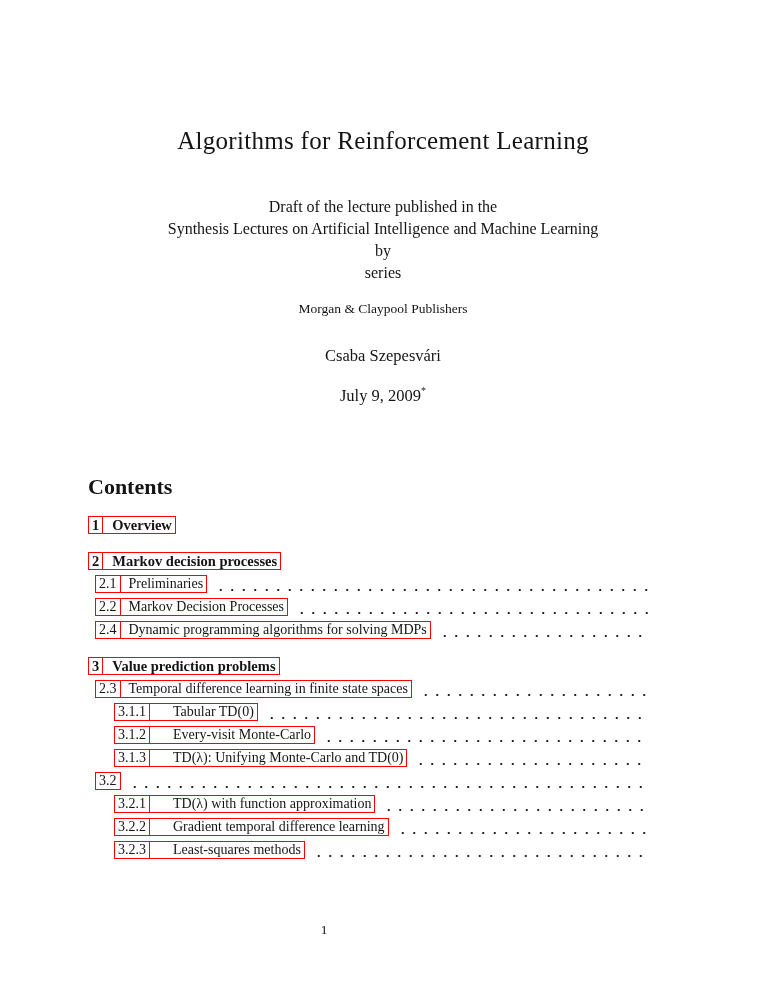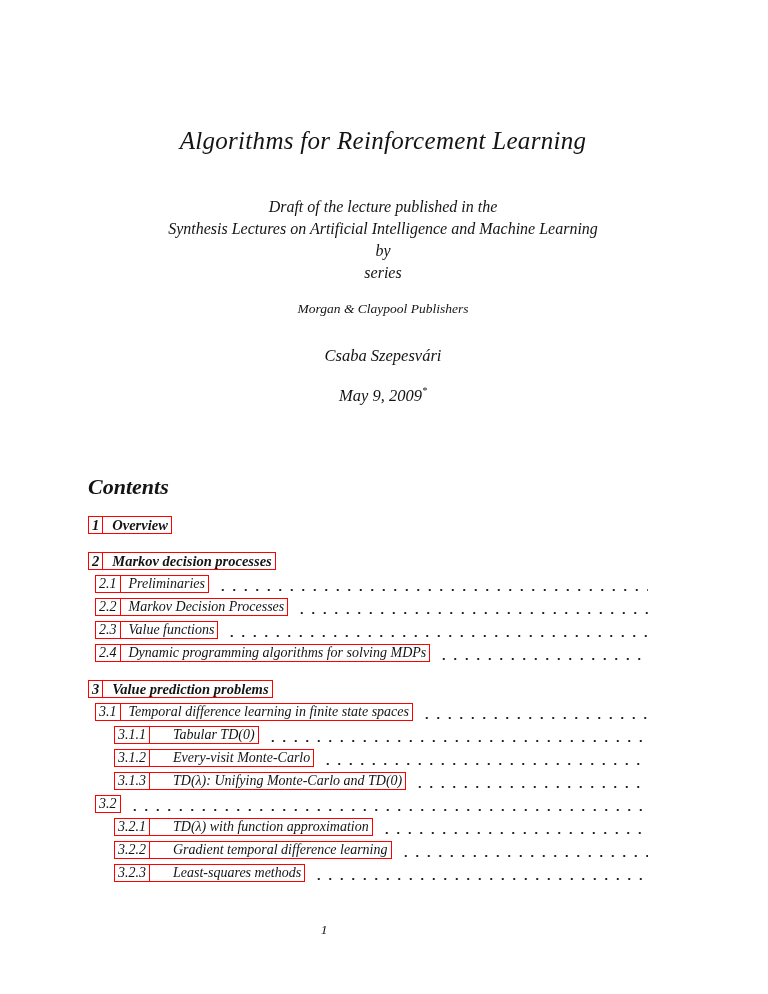--- a/index.html
+++ b/index.html
@@ -4,21 +4,20 @@
 <style>
   html, body { margin: 0; padding: 0; background: #ffffff; }
   .page {
     position: relative;
     width: 648px;
     height: 994px;
     background: #ffffff;
     color: #141414;
     font-family: "Liberation Serif", "DejaVu Serif", serif;
     overflow: hidden;
-    font-style: italic;
   }
   .content {
     position: absolute;
     left: 88px;
     top: 0;
     width: 590px;
   }
   .doc-title {
     margin: 126px 0 0 0;
     text-align: center;
@@ -129,21 +128,21 @@
       <div>Synthesis Lectures on Artificial Intelligence and Machine Learning</div>
       <div>by</div>
       <div>series</div>
     </div>
 
     <div class="publisher">Morgan &amp; Claypool Publishers</div>
 
     <div class="author">Csaba Szepesvári</div>
 
     <div class="date">
-      <span>May 9, 2009</span><sup>*</sup>
+      <span>July 9, 2009</span><sup>*</sup>
     </div>
 
     <h2 class="contents-heading">Contents</h2>
 
     <div class="toc">
         <div class="toc-row chapter">
     <a href="#" class="linkbox num">1</a>
     <a href="#" class="linkbox title">Overview</a>
     <span class="dots"></span>
     <span class="pagenum">3</span>
@@ -160,39 +159,33 @@
     <span class="dots"></span>
     <span class="pagenum">7</span>
   </div>
         <div class="toc-row section">
     <a href="#" class="linkbox num">2.2</a>
     <a href="#" class="linkbox title">Markov Decision Processes</a>
     <span class="dots"></span>
     <span class="pagenum">8</span>
   </div>
         <div class="toc-row section">
-    <a href="#" class="linkbox num">2.3</a>
-    <a href="#" class="linkbox title">Value functions</a>
-    <span class="dots"></span>
-    <span class="pagenum">12</span>
-  </div>
-        <div class="toc-row section">
     <a href="#" class="linkbox num">2.4</a>
     <a href="#" class="linkbox title">Dynamic programming algorithms for solving MDPs</a>
     <span class="dots"></span>
     <span class="pagenum">16</span>
   </div>
         <div class="toc-row chapter">
     <a href="#" class="linkbox num">3</a>
     <a href="#" class="linkbox title">Value prediction problems</a>
     <span class="dots"></span>
     <span class="pagenum">17</span>
   </div>
         <div class="toc-row section">
-    <a href="#" class="linkbox num">3.1</a>
+    <a href="#" class="linkbox num">2.3</a>
     <a href="#" class="linkbox title">Temporal difference learning in finite state spaces</a>
     <span class="dots"></span>
     <span class="pagenum">18</span>
   </div>
         <div class="toc-row subsection">
     <a href="#" class="linkbox num">3.1.1</a>
     <a href="#" class="linkbox title">Tabular TD(0)</a>
     <span class="dots"></span>
     <span class="pagenum">18</span>
   </div>

